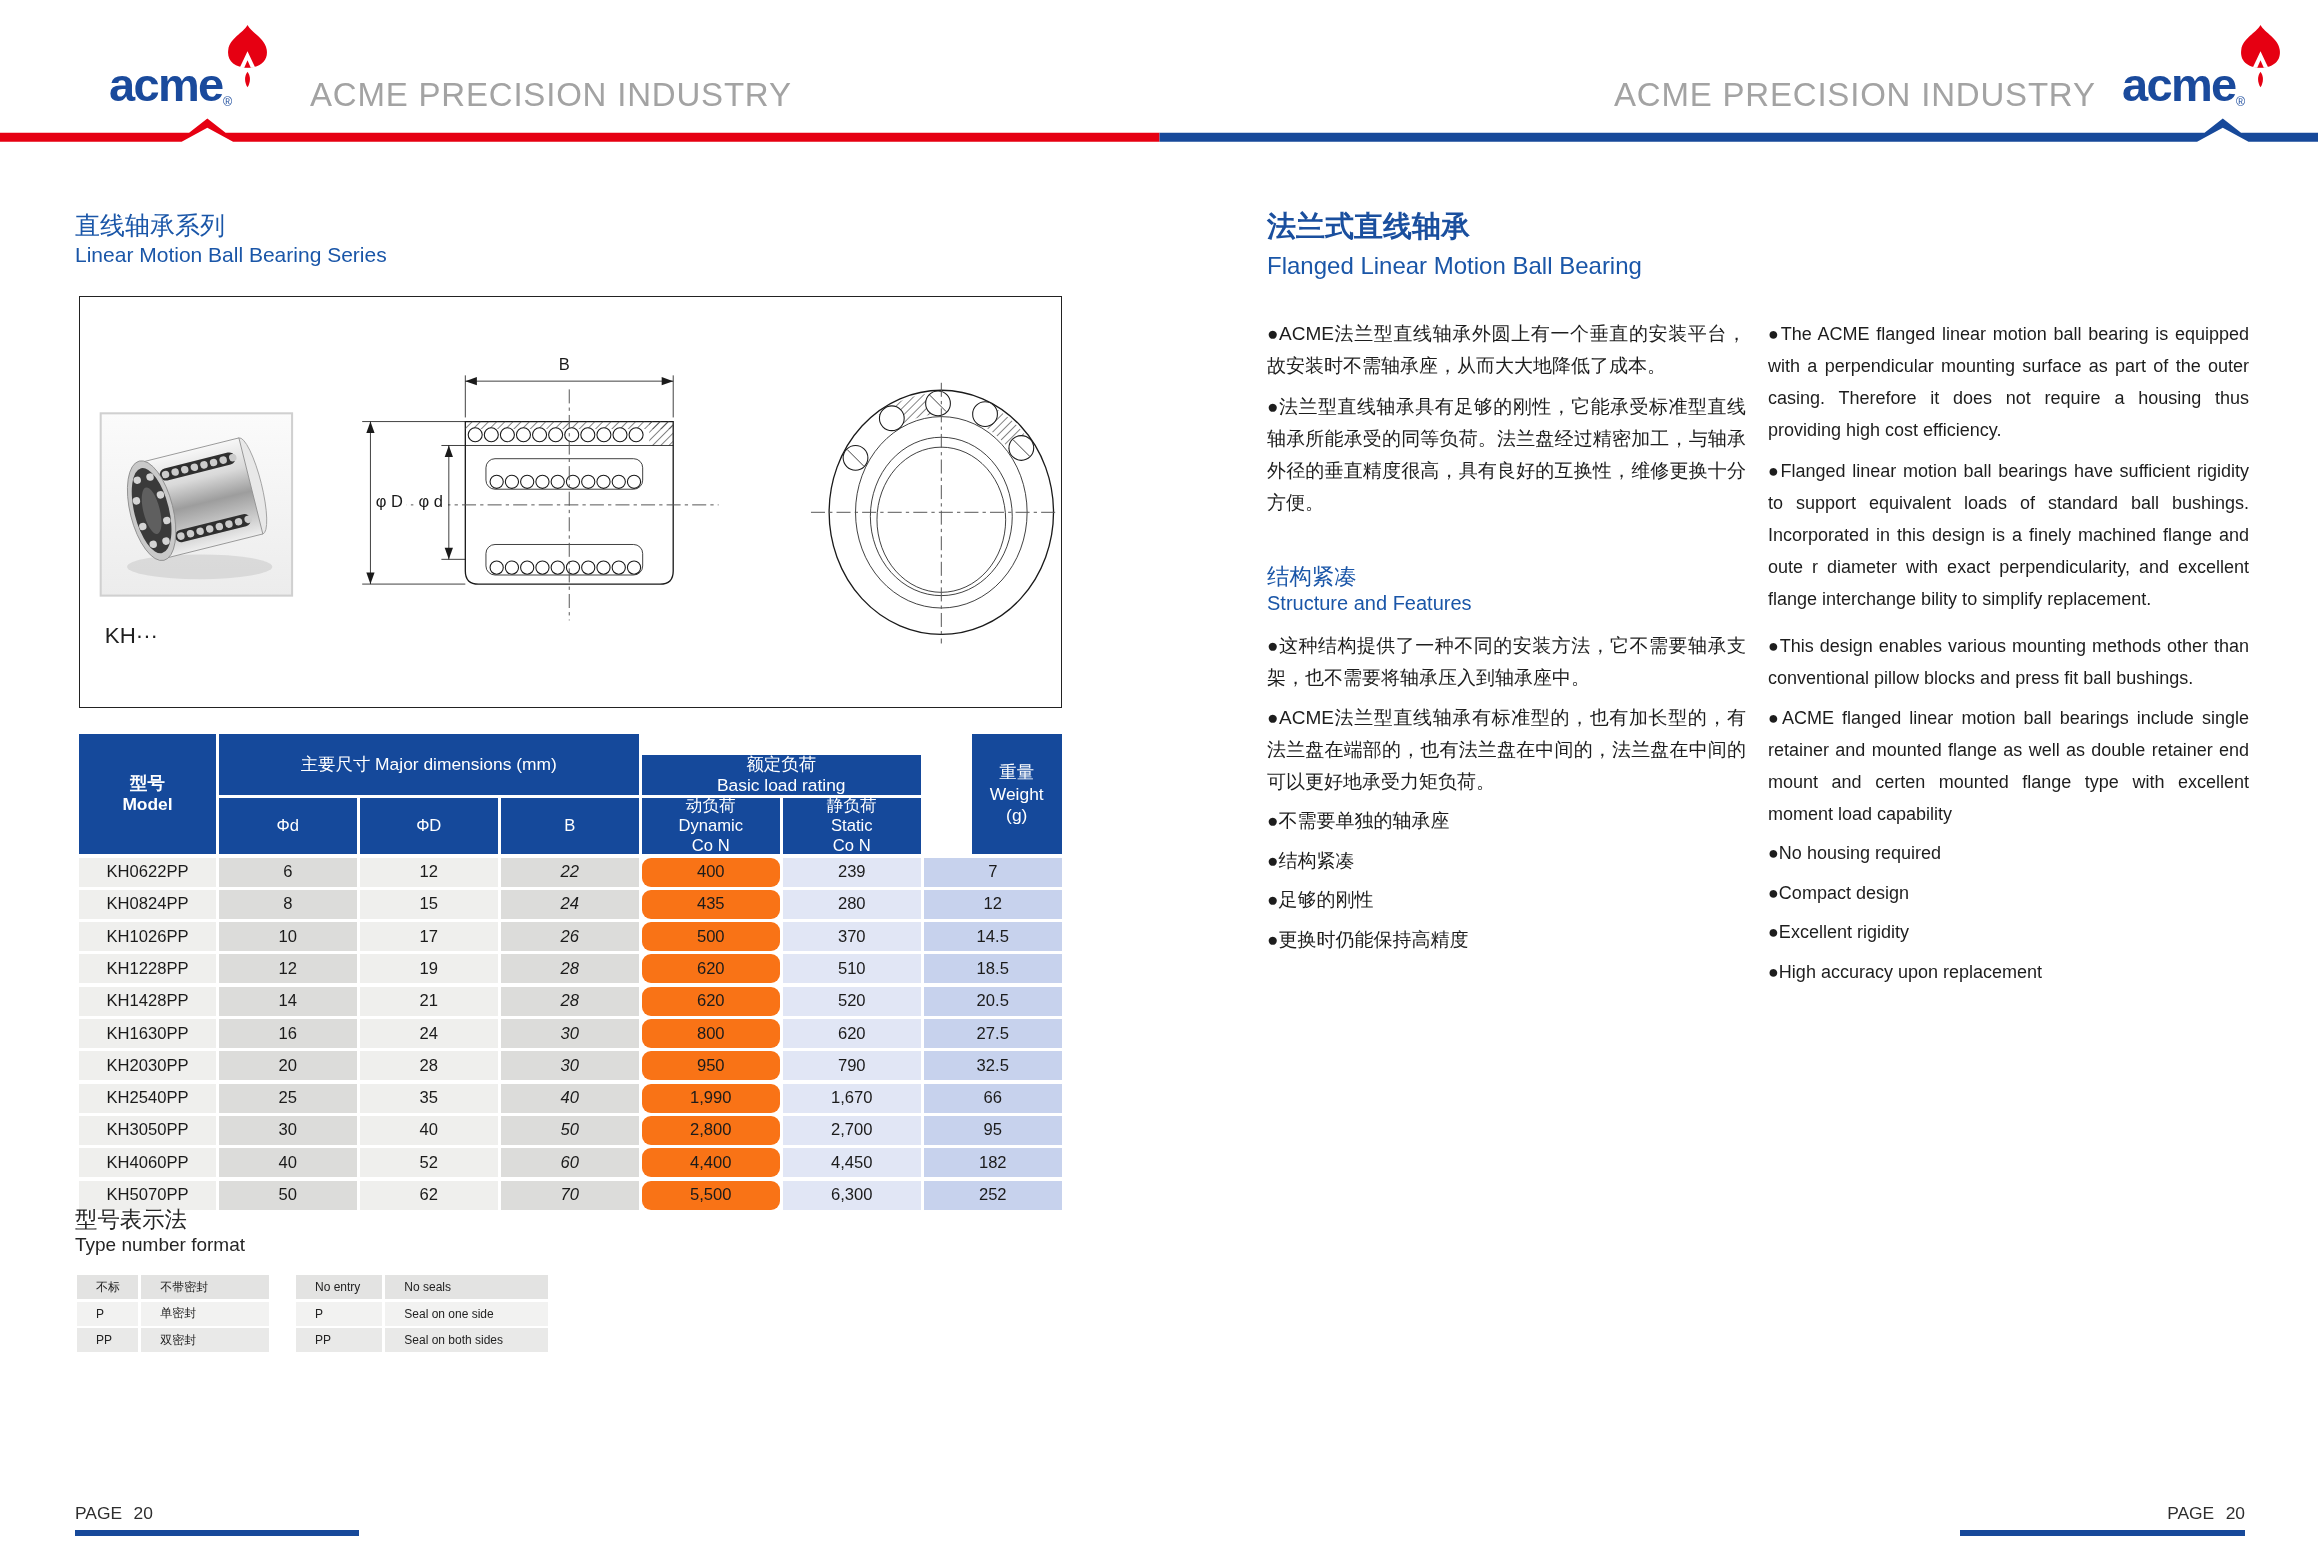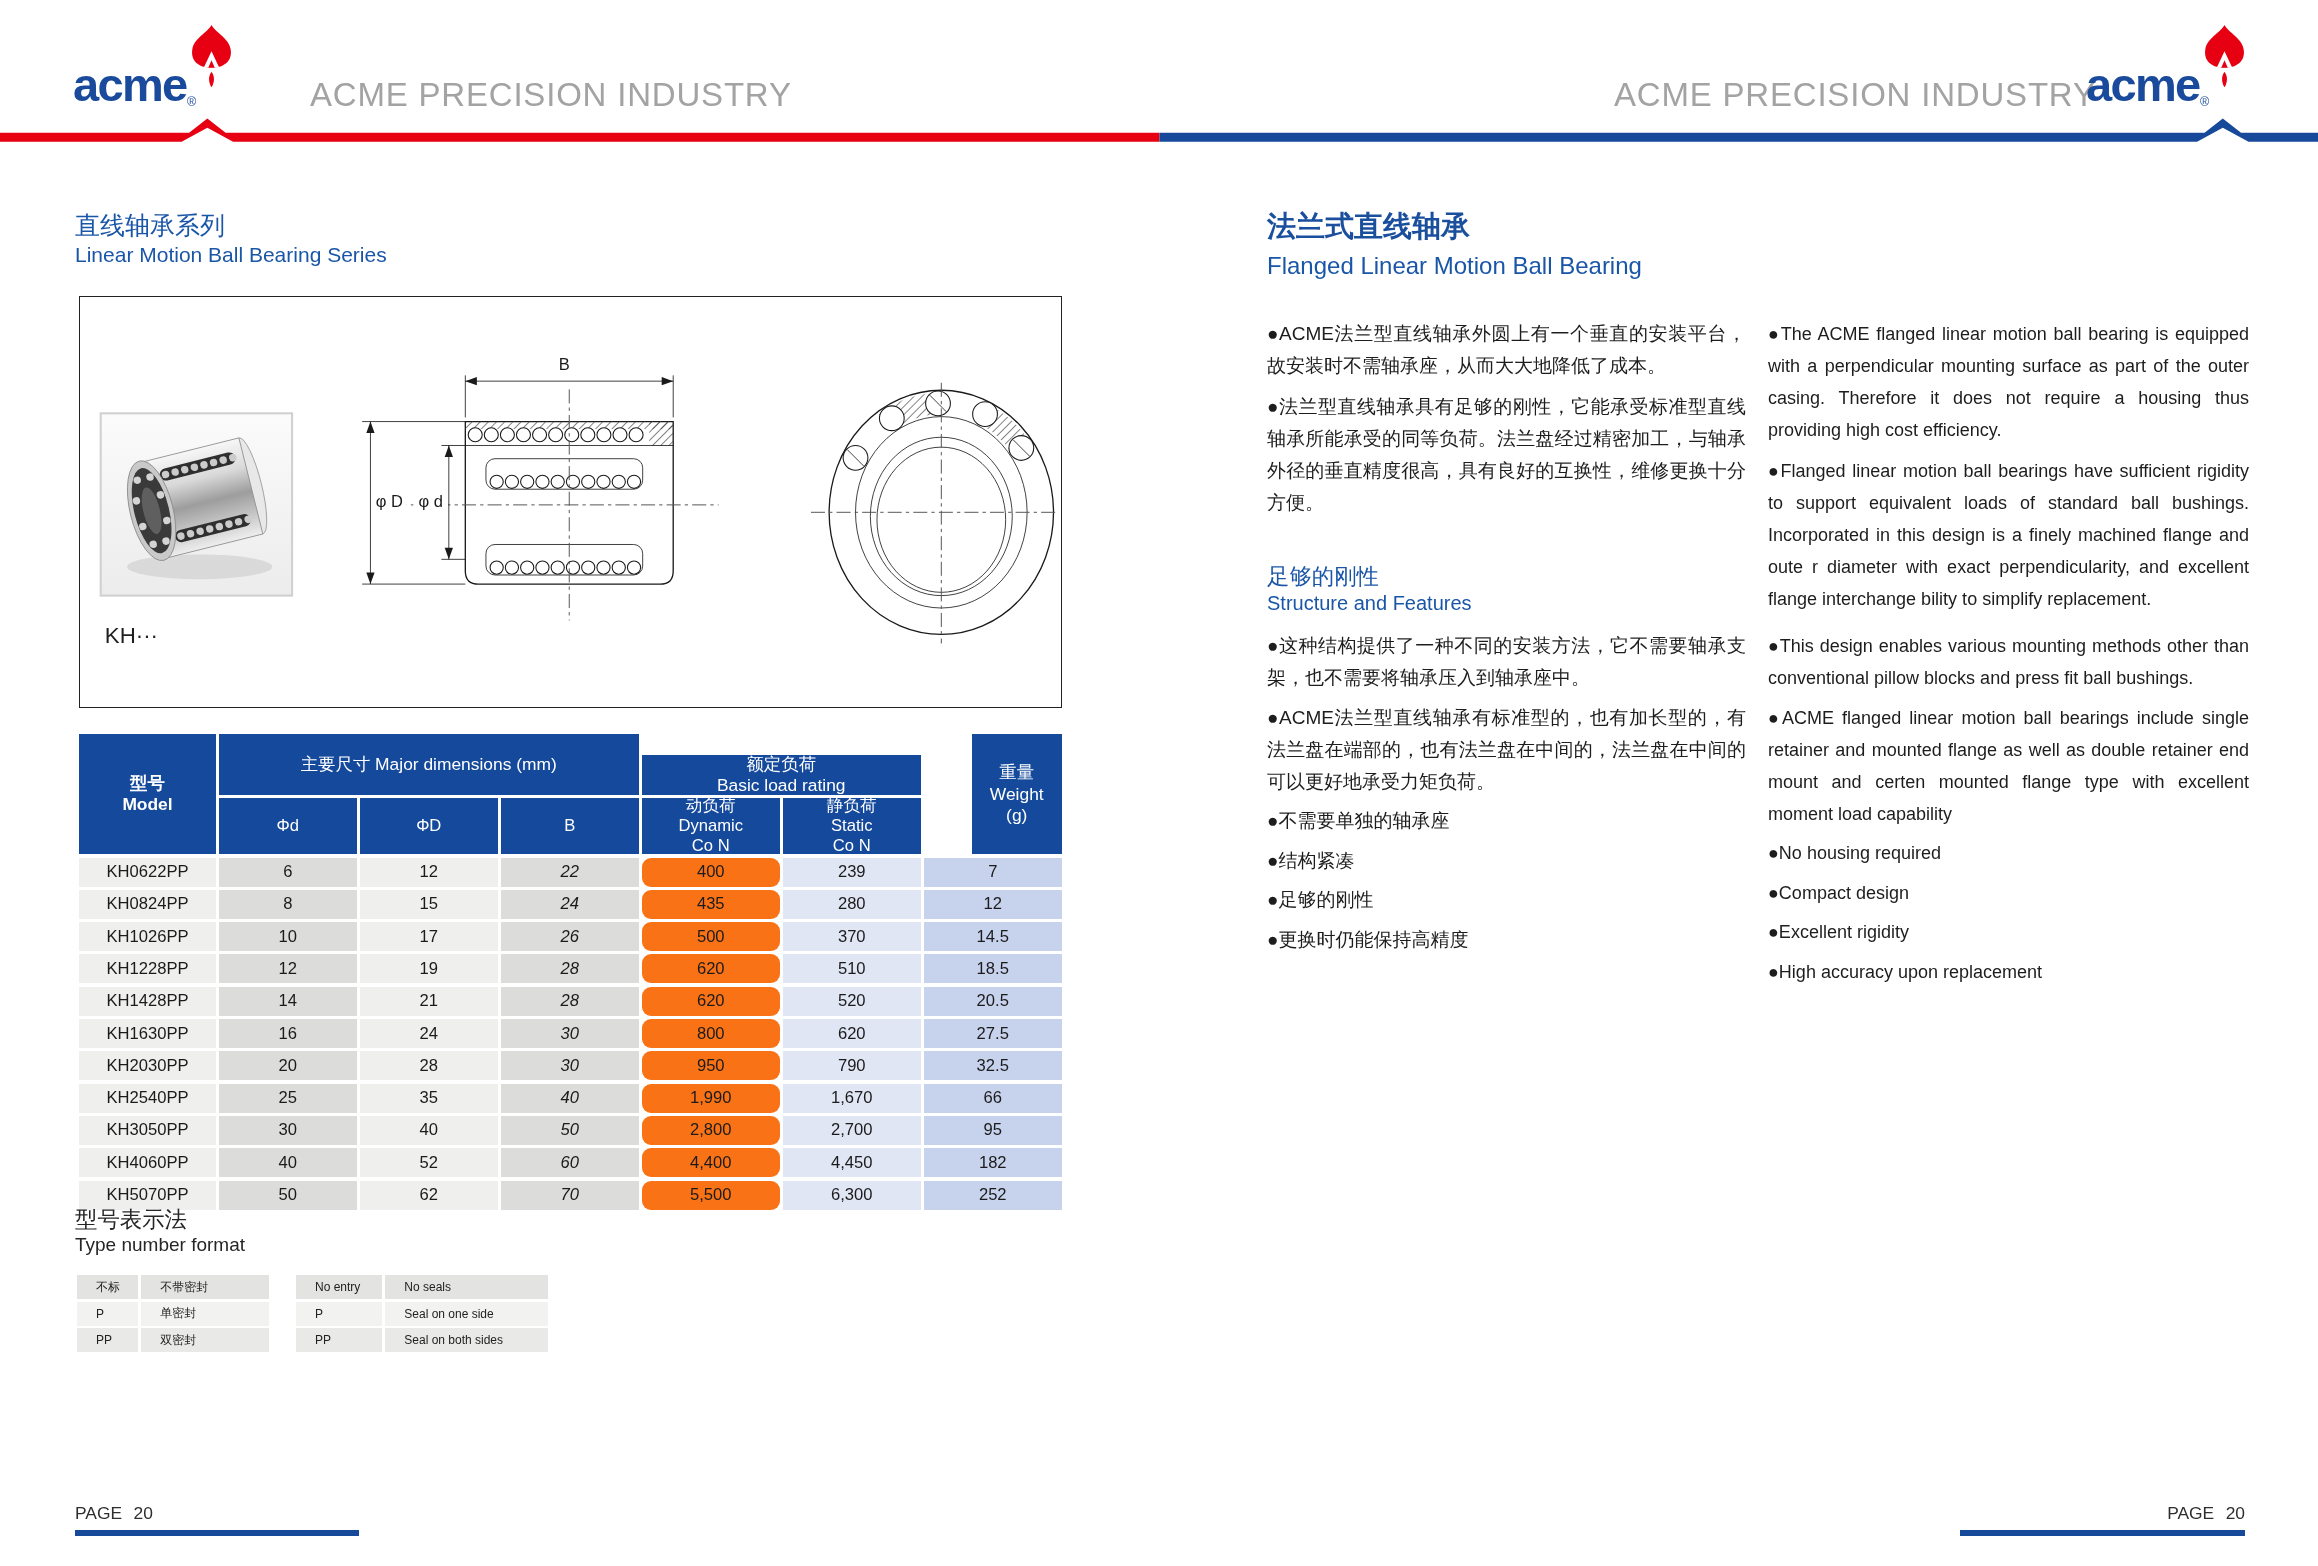--- a/index.html
+++ b/index.html
@@ -1,21 +1,21 @@
 <!DOCTYPE html>
 <html style="font-size:13.3px"><head>
 <meta charset="utf-8">
 <style>
   html,body{margin:0;padding:0;background:#ffffff;}
   .page{position:relative;width:2319px;height:1566px;background:#fff;overflow:hidden;
         font-family:"Liberation Sans","DejaVu Sans",sans-serif;color:#1d1d1d;}
 
   
   .rule-svg{position:absolute;left:0;top:116px;width:2319px;height:30px;}
-  .logo{position:absolute;width:249px;height:100px;}
+  .logo{position:absolute;width:249px;height:100px;margin-left:36px;}
   .logo-left{left:73px;top:60px;}
   .logo-right{left:2086px;top:60px;}
   .brand{font-size:47px;font-weight:bold;color:#1a4a9c;letter-spacing:-1.7px;line-height:50px;}
   .flame{position:absolute;left:116px;top:-36px;width:45px;height:66px;}
   .reg{position:absolute;left:114px;top:35px;font-size:12.4px;color:#1a4a9c;}
   .company{position:absolute;top:76px;font-size:33px;color:#a3a3a3;letter-spacing:0.8px;white-space:nowrap;}
   .company-left{left:310px;}
   .company-right{left:1614px;}
 
   
@@ -405,21 +405,21 @@
 
   <div class="txt-col intro-cn">
       <p>●ACME法兰型直线轴承外圆上有一个垂直的安装平台，故安装时不需轴承座，从而大大地降低了成本。</p>
       <p>●法兰型直线轴承具有足够的刚性，它能承受标准型直线轴承所能承受的同等负荷。法兰盘经过精密加工，与轴承外径的垂直精度很高，具有良好的互换性，维修更换十分方便。</p>
     </div>
   <div class="txt-col intro-en">
       <p>●The ACME flanged linear motion ball bearing is equipped with a perpendicular mounting surface as part of the outer casing. Therefore it does not require a housing thus providing high cost efficiency.</p>
       <p>●Flanged linear motion ball bearings have sufficient rigidity to support equivalent loads of standard ball bushings. Incorporated in this design is a finely machined flange and oute r diameter with exact perpendicularity, and excellent flange interchange bility to simplify replacement.</p>
     </div>
 
-  <div class="sec-title-cn">足够的刚性</div>
+  <div class="sec-title-cn">结构紧凑</div>
   <div class="sec-title-en">Structure and Features</div>
 
   <div class="txt-col feat-cn">
       <p>●这种结构提供了一种不同的安装方法，它不需要轴承支架，也不需要将轴承压入到轴承座中。</p>
       <p>●ACME法兰型直线轴承有标准型的，也有加长型的，有法兰盘在端部的，也有法兰盘在中间的，法兰盘在中间的可以更好地承受力矩负荷。</p>
       <p>●不需要单独的轴承座</p>
       <p>●结构紧凑</p>
       <p>●足够的刚性</p>
       <p>●更换时仍能保持高精度</p>
     </div>

